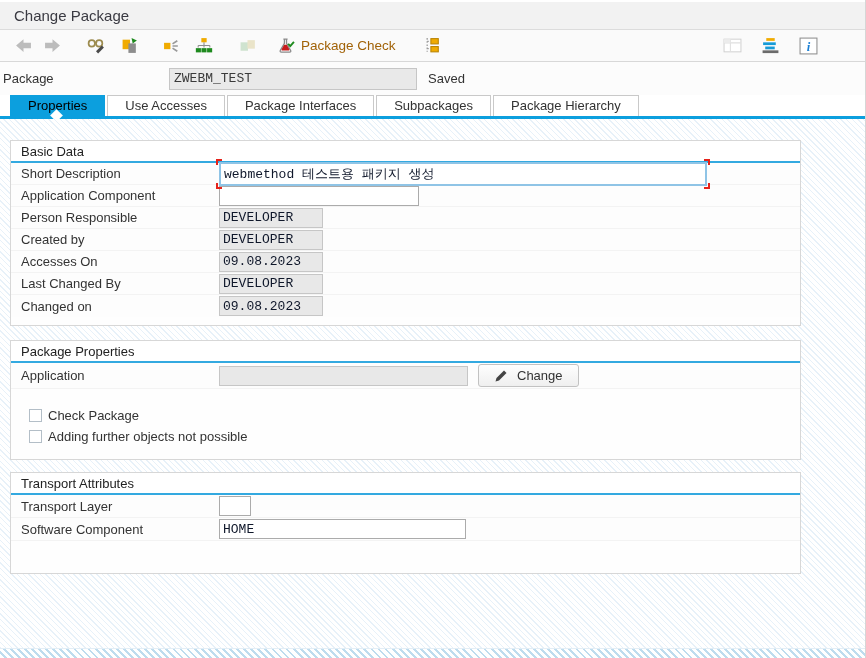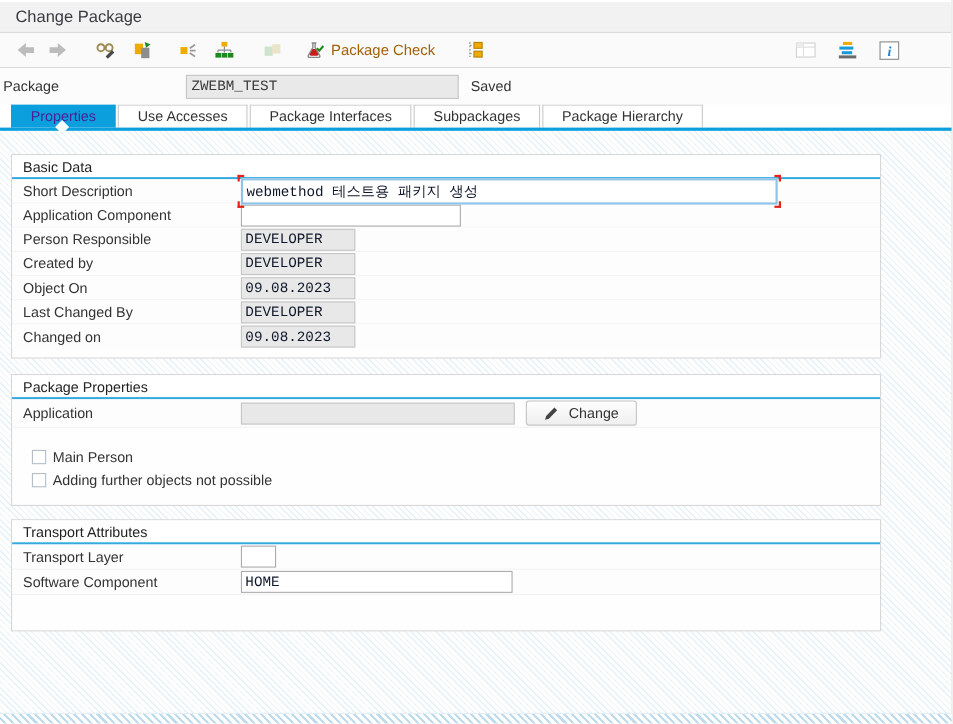--- a/index.html
+++ b/index.html
@@ -24,21 +24,21 @@
   .pkgbar .pkglabel { position:absolute; left:3px; }
   .pkgbar .pkgfield { position:absolute; left:169px; width:248px; height:22px; background:#e9e9e9;
                       border:1px solid #c6c6c6; font-family:"Liberation Mono", monospace; font-size:13px;
                       color:#3a3a3a; padding:0 4px; }
   .pkgbar .pkgstatus { position:absolute; left:428px; }
 
   
   .tabstrip { height:21px; display:flex; align-items:flex-end; padding-left:10px; background:#fff; }
   .tab { height:21px; line-height:20px; padding:0 17px; border:1px solid #c9c9c9; border-bottom:none;
          background:#fff; color:#333; margin-right:2px; cursor:default; white-space:nowrap; }
-  .tab.selected { background:#0c9fde; color:#4c1d95; border-color:#0c9fde; }
+  .tab.selected { background:#0c9fde; color:#000000; border-color:#0c9fde; }
   .tabline { position:relative; height:3px; background:#0c9fde; width:866px; }
   .tabline .notch { position:absolute; left:52px; top:-5px; width:9px; height:9px; background:#fff; transform:rotate(45deg); }
 
   
   .content { position:relative; height:539px;
     background:repeating-linear-gradient(45deg,#ffffff 0px,#ffffff 3px,#e7f1f9 3px,#e7f1f9 4px); }
   .content .inner { padding:21px 0 0 10px; }
   .panel { width:791px; background:#fefefe; border:1px solid #d7d7d7; margin-bottom:16px; }
   .panel-title { height:22px; line-height:22px; padding:0 10px; color:#222; border-bottom:2px solid #33a9e0; background:#fff; }
   .frow { display:flex; align-items:center; height:22px; padding-left:10px; border-bottom:1px solid #f3f3f3; background:#fdfdfd; }
@@ -210,21 +210,21 @@
         </div>
         <div class="frow">
           <span class="flabel">Person Responsible</span>
           <input class="field readonly w-ro" readonly="" value="DEVELOPER" style="">
         </div>
         <div class="frow">
           <span class="flabel">Created by</span>
           <input class="field readonly w-ro" readonly="" value="DEVELOPER" style="">
         </div>
         <div class="frow">
-          <span class="flabel">Object On</span>
+          <span class="flabel">Accesses On</span>
           <input class="field readonly w-ro" readonly="" value="09.08.2023" style="">
         </div>
         <div class="frow">
           <span class="flabel">Last Changed By</span>
           <input class="field readonly w-ro" readonly="" value="DEVELOPER" style="">
         </div>
         <div class="frow">
           <span class="flabel">Changed on</span>
           <input class="field readonly w-ro" readonly="" value="09.08.2023" style="">
         </div>
@@ -238,21 +238,21 @@
           <span class="change-btn">
             <svg width="14" height="14" viewBox="0 0 14 14">
                 <path d="M1.5 12.5 l1 -3.4 L10 1.5 l2.5 2.5 -7.5 7.6 z" fill="#444"></path>
               </svg>
             <span>Change</span>
           </span>
         </div>
         <div class="spacer16"></div>
         <div class="cbrow">
           <span class="cbbox"></span>
-          <span class="cblabel">Main Person</span>
+          <span class="cblabel">Check Package</span>
         </div>
         <div class="cbrow">
           <span class="cbbox"></span>
           <span class="cblabel">Adding further objects not possible</span>
         </div>
       </div>
 
       <div class="panel" style="padding-bottom:12px; margin-top:-4px;">
         <div class="panel-title">Transport Attributes</div>
         <div class="frow" style="height:23px;align-items:center;">

